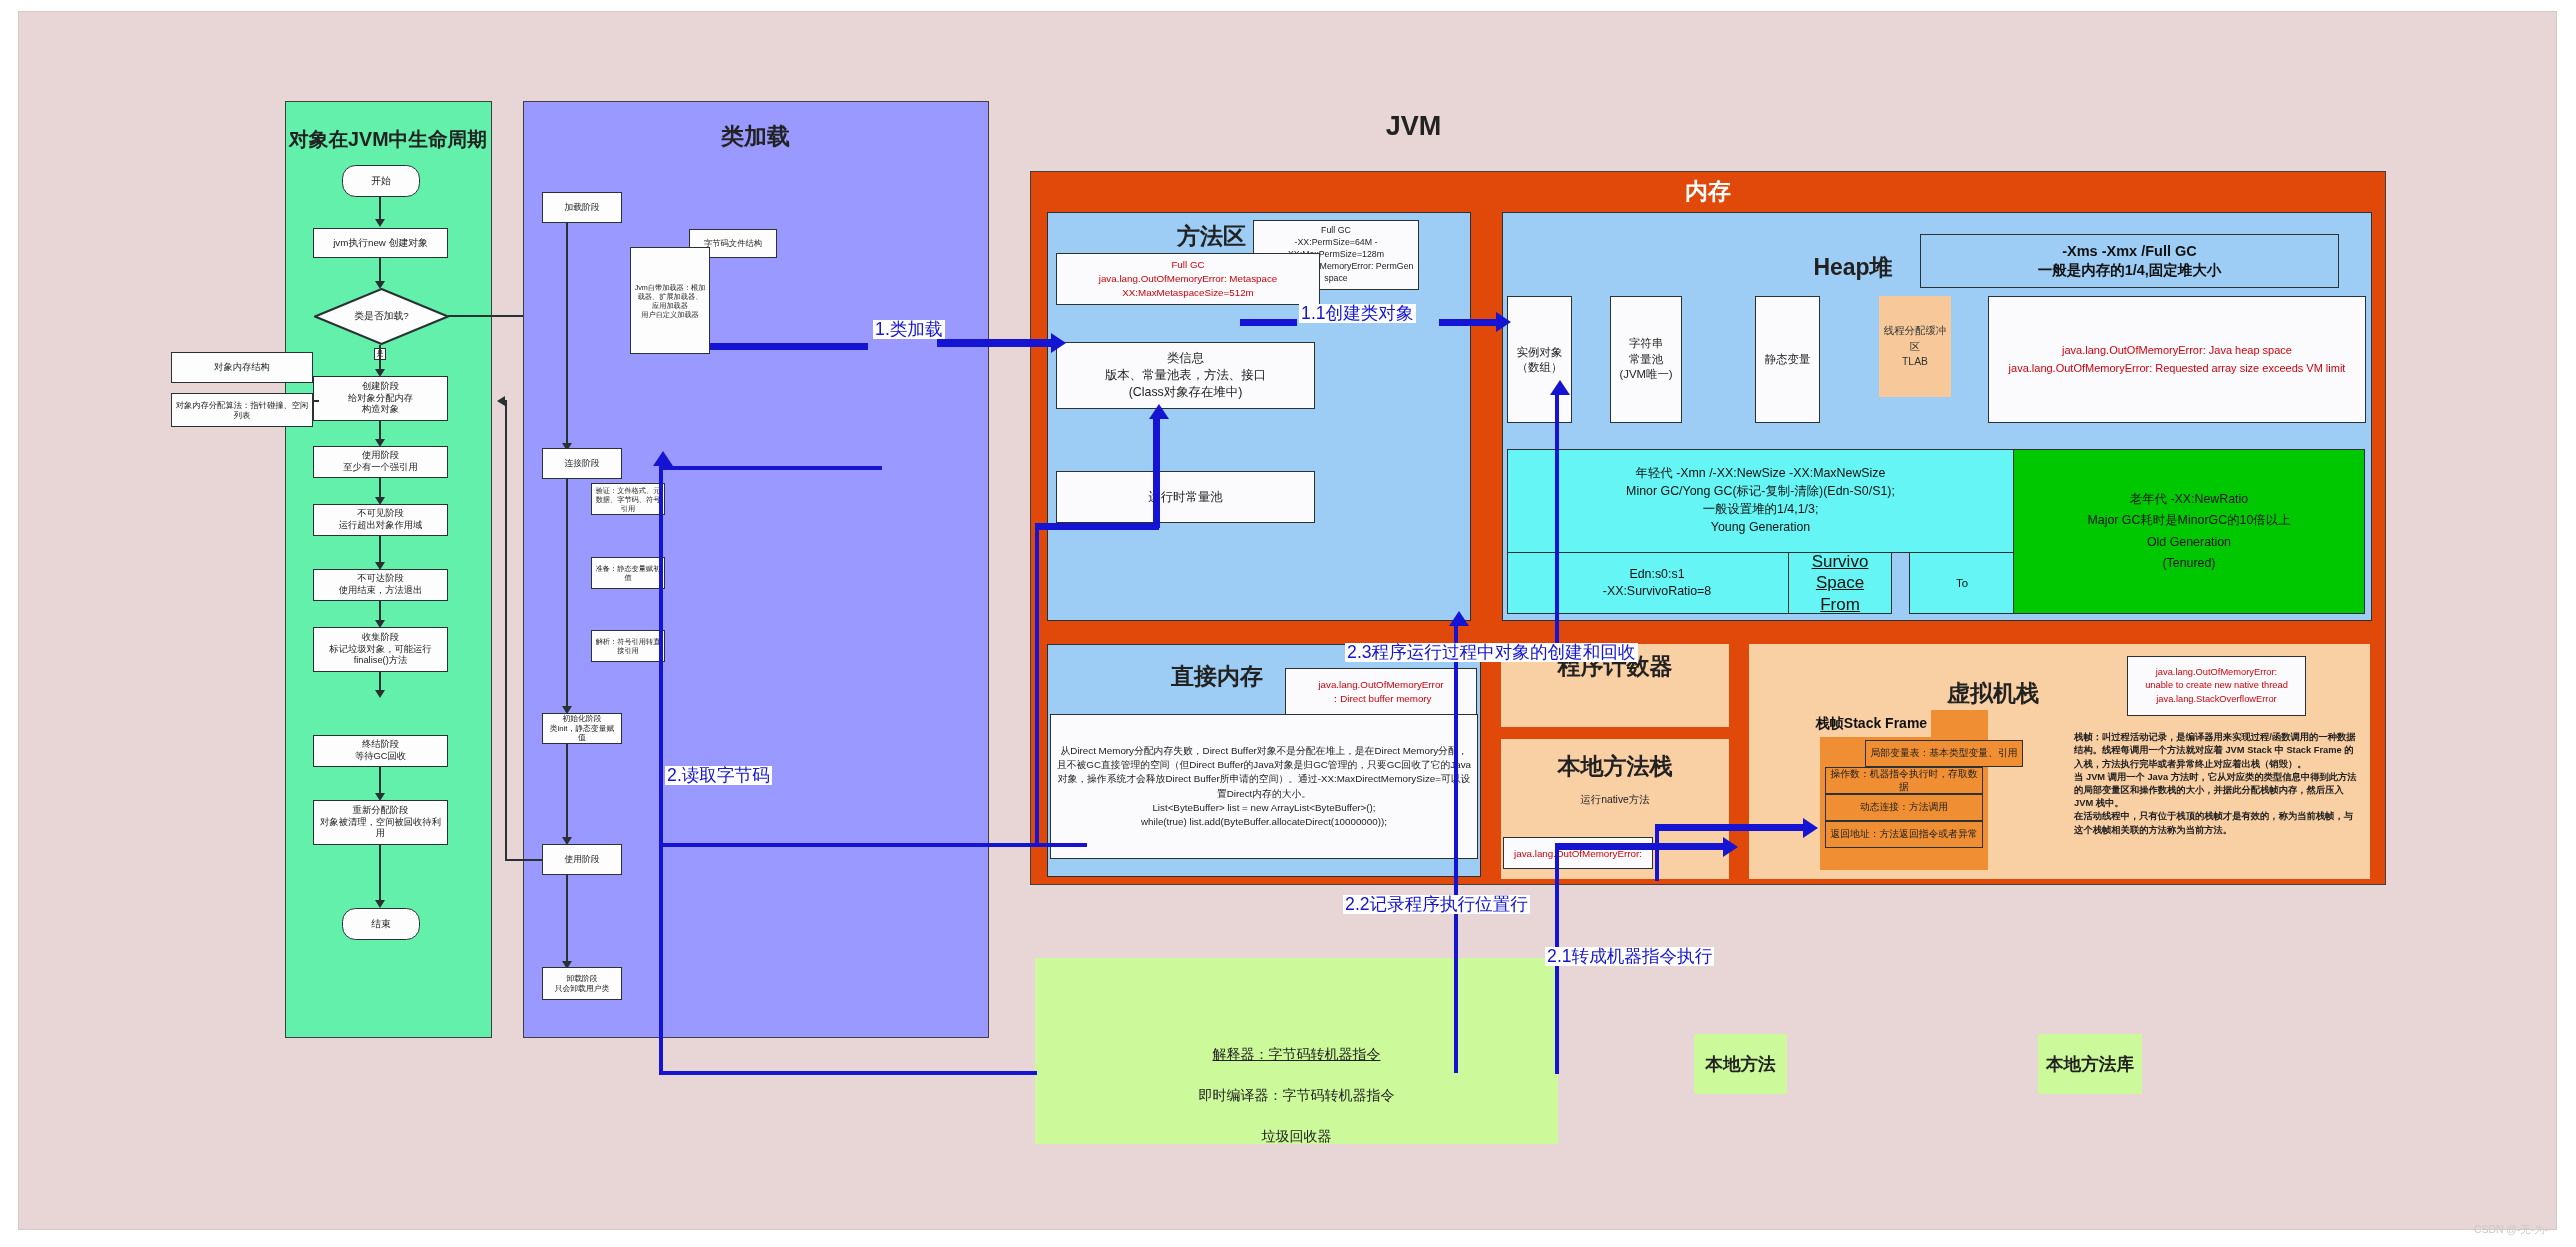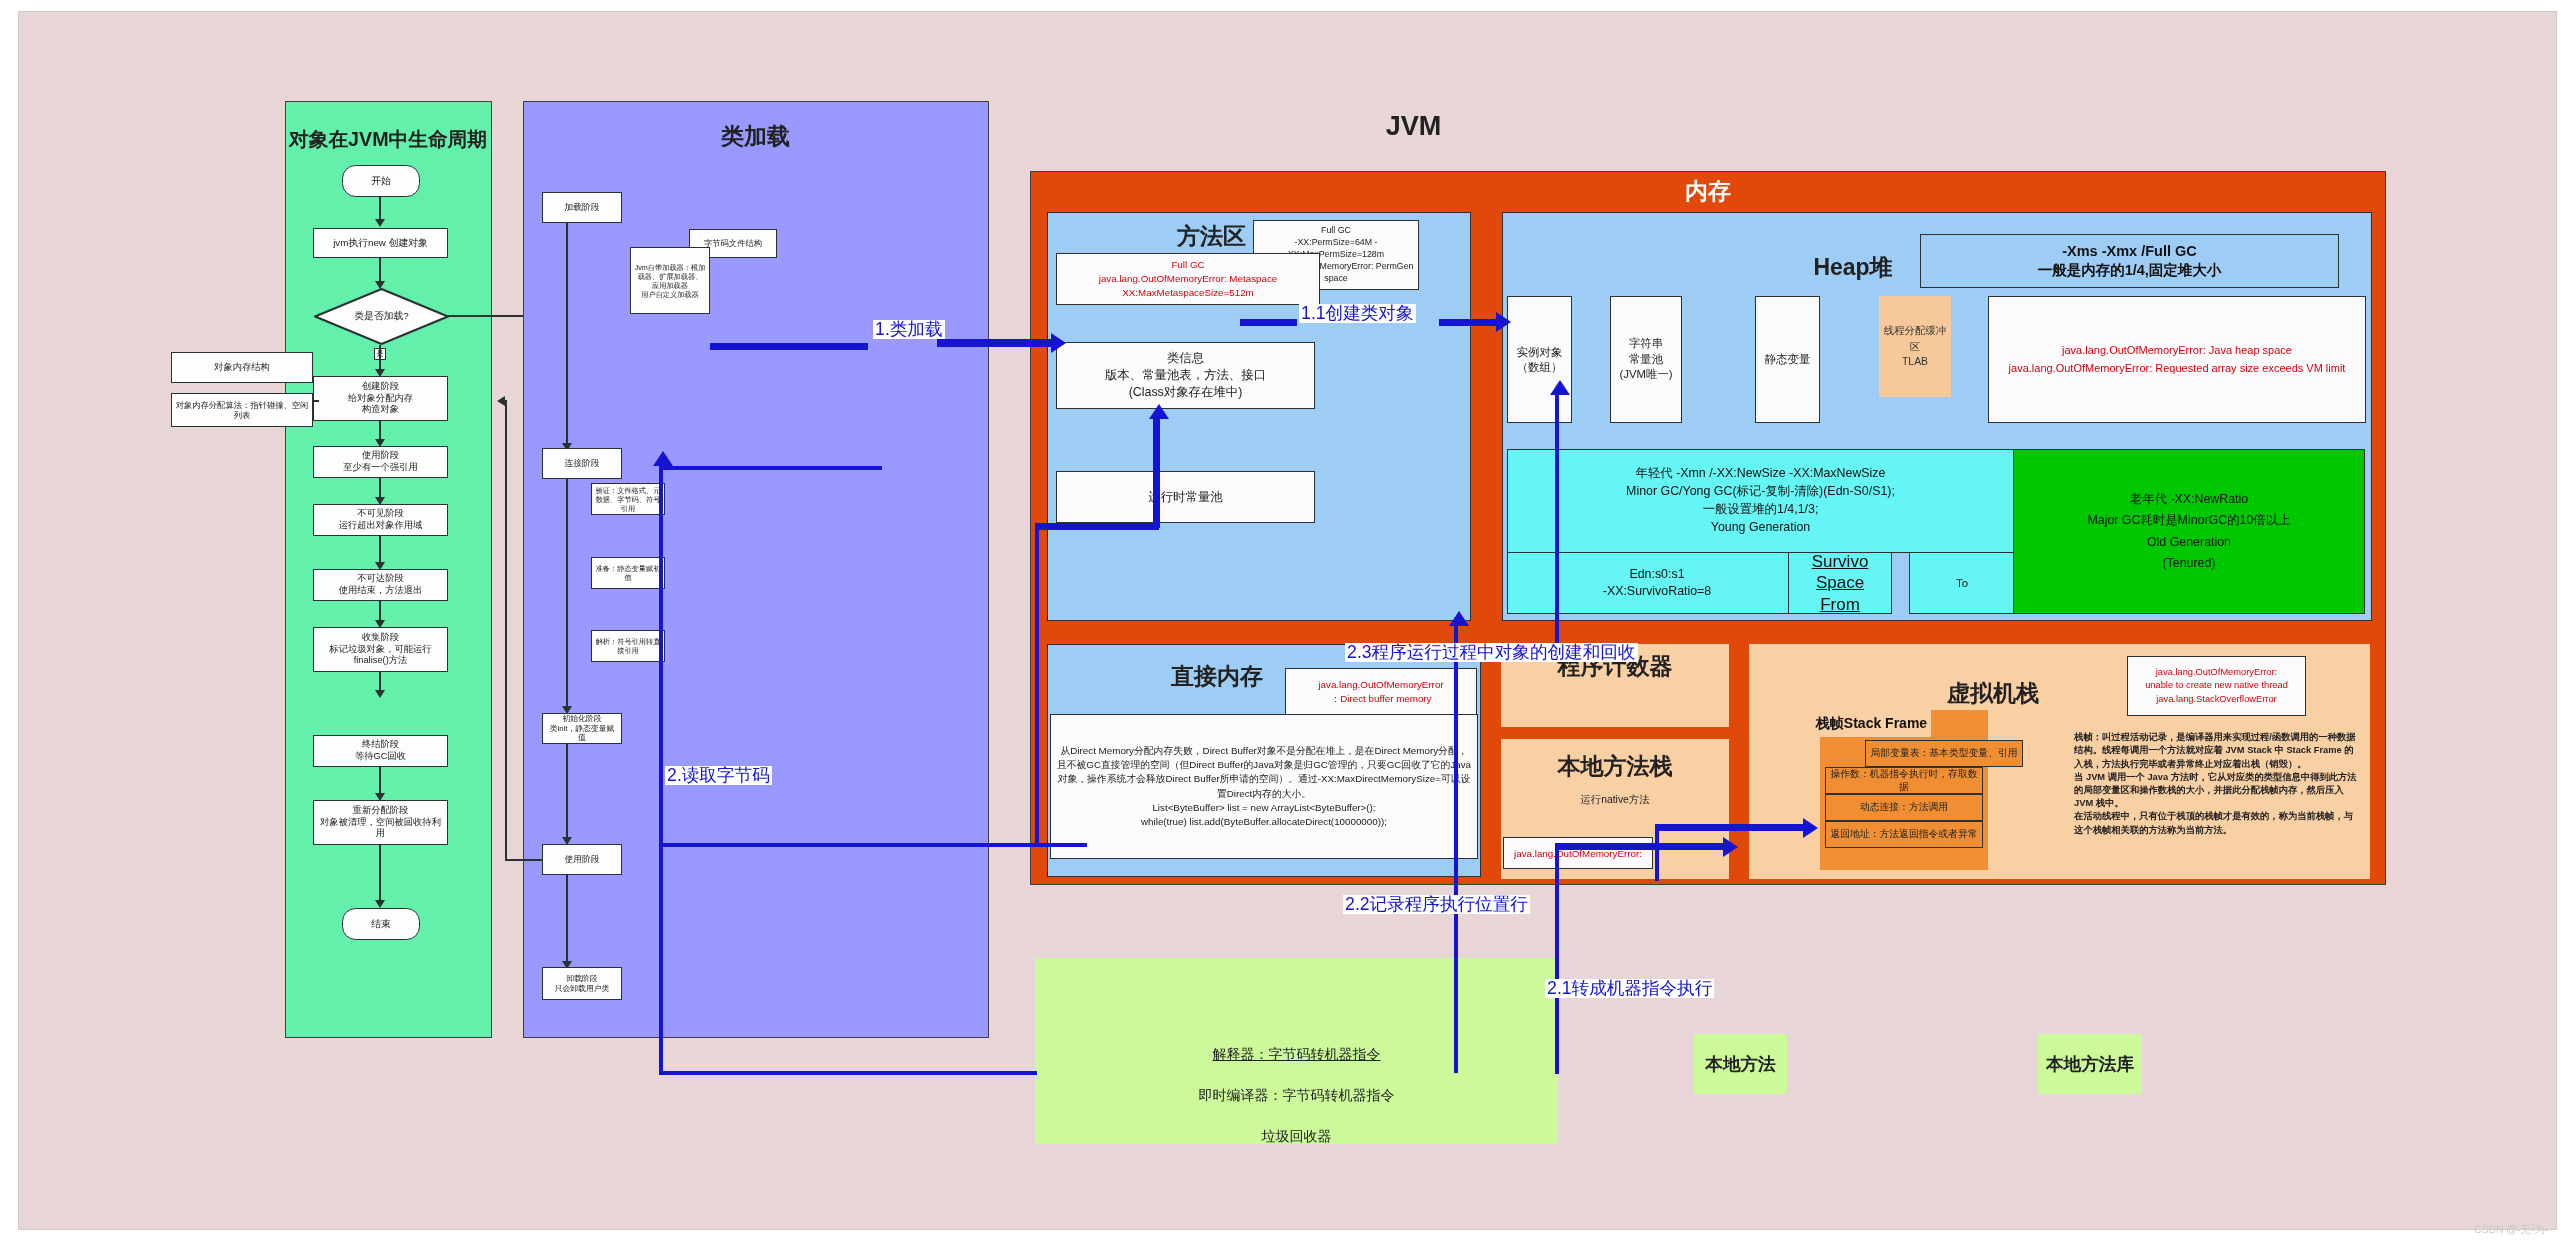--- a/index.html
+++ b/index.html
@@ -139,21 +139,21 @@
   <div class="d-line" style="left:313px;top:400px;width:6.2px;height:1.6px;"></div>
 
   <div class="abs panel-purple" style="left:523px;top:101px;width:466px;height:937px;"></div>
   <div class="abs ctr panel-title sec-title-lg" style="left:525px;top:122px;width:461px;height:28px;">类加载</div>
 
   <div class="abs ctr node" style="left:542px;top:192px;width:80px;height:31px;font-size:8.8px;">加载阶段</div>
   <div class="d-line" style="left:566px;top:223px;width:1.6px;height:223px;"></div>
   <div class="d-arrow-d" style="left:562px;top:443px;"></div>
 
   <div class="abs ctr node" style="left:689px;top:229px;width:88px;height:29px;font-size:8.3px;">字节码文件结构</div>
-  <div class="abs ctr node" style="left:630px;top:247px;width:80px;height:67px;font-size:7.2px;white-space:pre-line;">Jvm自带加载器：根加载器、扩展加载器、应用加载器
+  <div class="abs ctr node" style="left:630px;top:247px;width:80px;height:107px;font-size:7.2px;white-space:pre-line;">Jvm自带加载器：根加载器、扩展加载器、应用加载器
 用户自定义加载器</div>
 
   <div class="abs ctr node" style="left:542px;top:448px;width:80px;height:31px;font-size:8.8px;">连接阶段</div>
   <div class="d-line" style="left:566px;top:479px;width:1.6px;height:230px;"></div>
   <div class="d-arrow-d" style="left:562px;top:706px;"></div>
 
   <div class="abs ctr node" style="left:591px;top:483px;width:74px;height:32px;font-size:7.2px;">验证：文件格式、元数据、字节码、符号引用</div>
   <div class="abs ctr node" style="left:591px;top:557px;width:74px;height:32px;font-size:7.2px;">准备：静态变量赋初值</div>
   <div class="abs ctr node" style="left:591px;top:630px;width:74px;height:32px;font-size:7.2px;">解析：符号引用转直接引用</div>
 
@@ -283,21 +283,21 @@
   <div class="b-line" style="left:663px;top:843px;width:424px;height:4.1px;"></div>
   <div class="b-line" style="left:1035px;top:523px;width:4.1px;height:321px;"></div>
   <div class="b-line" style="left:1035px;top:523px;width:124px;height:7.2px;"></div>
   <div class="arrow-u" style="left:1149px;top:404px;"></div>
   <div class="b-line" style="left:1153px;top:418px;width:7.2px;height:110px;"></div>
 
   <div class="b-line" style="left:1555px;top:999px;width:4.1px;height:75px;"></div>
   <div class="b-line" style="left:1555px;top:843px;width:4.1px;height:160px;"></div>
   <div class="b-line" style="left:1555px;top:843px;width:171px;height:7.2px;"></div>
   <div class="arrow-r" style="left:1723px;top:837px;"></div>
-  <div class="b-lbl" style="left:1545px;top:947px;margin-top:32px;">2.1转成机器指令执行</div>
+  <div class="b-lbl" style="left:1545px;top:947px;">2.1转成机器指令执行</div>
 
   <div class="b-line" style="left:1454px;top:625px;width:4.1px;height:448px;"></div>
   <div class="arrow-u" style="left:1449px;top:611px;"></div>
   <div class="b-lbl" style="left:1343px;top:895px;">2.2记录程序执行位置行</div>
 
   <div class="b-line" style="left:1555px;top:393px;width:4.1px;height:269px;"></div>
   <div class="arrow-u" style="left:1550px;top:380px;"></div>
   <div class="b-lbl" style="left:1345px;top:643px;">2.3程序运行过程中对象的创建和回收</div>
 
   <div class="b-line" style="left:1555px;top:435px;width:4.1px;height:67px;"></div>

